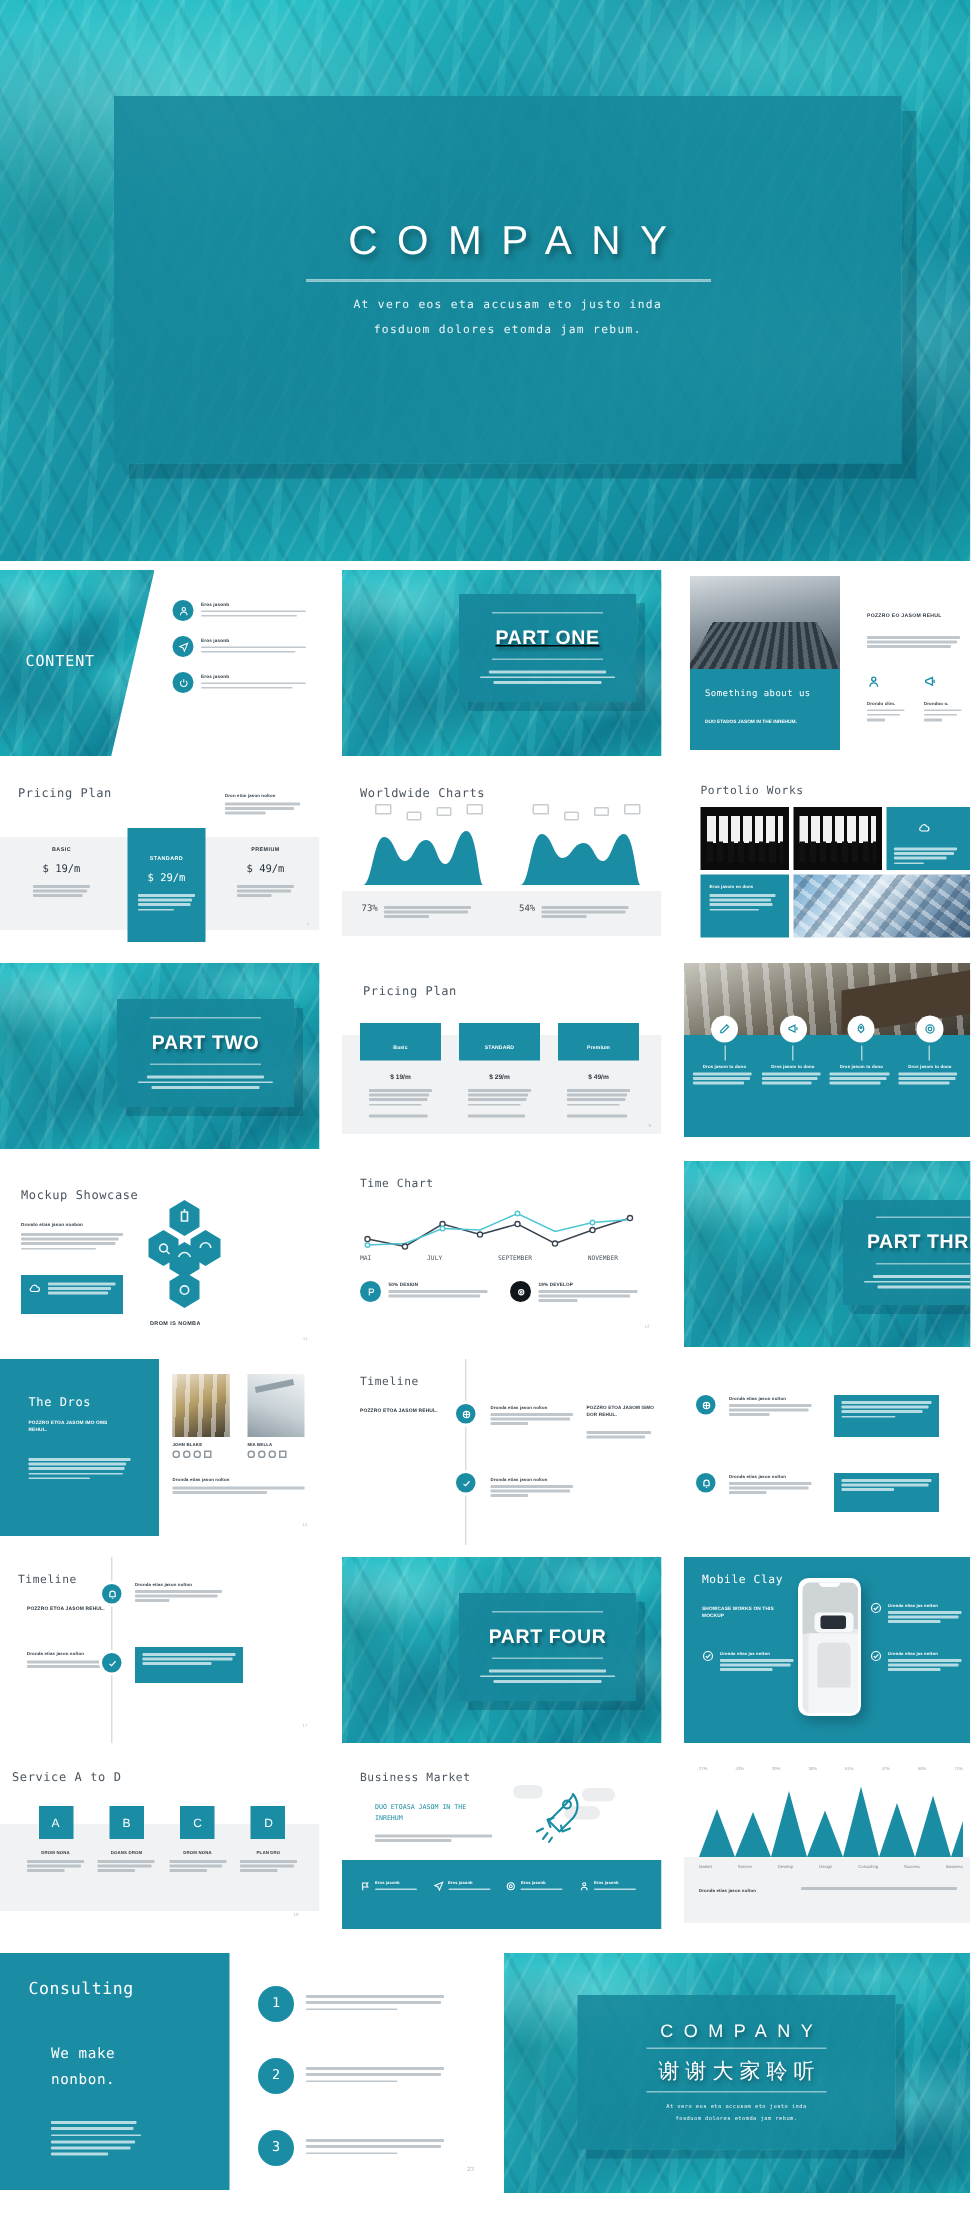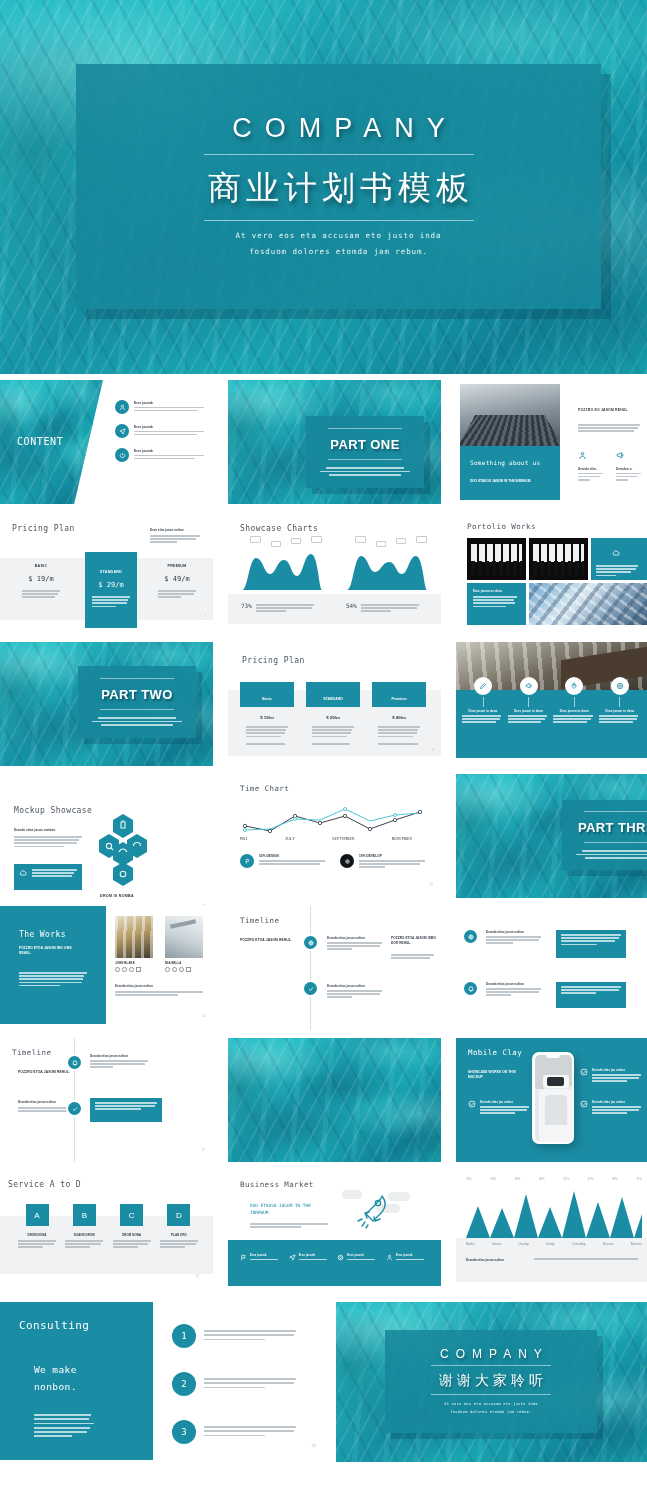--- a/index.html
+++ b/index.html
@@ -107,21 +107,20 @@
 </head>
 <body>
 
 <div id="page">
 
   <div class="hero">
     <div class="marble"></div>
     <div class="hero-card">
       <div class="hero-title">COMPANY</div>
       <div class="hero-rule"></div>
-      <div class="hero-cn">商业计划书模板</div>
       <div class="hero-rule"></div>
       <div class="hero-sub">
         <div>At vero eos eta accusam eto justo inda</div>
         <div>fosduom dolores etomda jam rebum.</div>
       </div>
     </div>
   </div>
 
   <div class="grid">
 
@@ -166,21 +165,21 @@
             <div class="t-bold" style="font-size:3.1px;margin-bottom:1.5px;">Eros jasonb</div>
             <span class="fx" style="width:96%"></span>
               <span class="fx" style="width:84%"></span>
           </div>
         </div>
       </div>
     </div>
 
     <div class="slide" style="left:228px;top:4px;width:213px;height:124px;">
       <div class="marble"></div>
-      <div class="partbox" style="left:78px;top:36px;width:118px;height:72px;">
+      <div class="partbox" style="left:78px;top:16px;width:118px;height:72px;text-decoration:underline;">
         <div class="part-rule"></div>
         <div class="part-label" style="margin:8px 0 7px;">PART ONE</div>
         <div class="part-rule"></div>
         <div style="width:76%;margin-top:7px;">
           <span class="fx w" style="width:88%;margin:0 auto 1.8px;"></span>
           <span class="fx w" style="width:100%;margin:0 auto 1.8px;"></span>
           <span class="fx w" style="width:80%;margin:0 auto;"></span>
         </div>
       </div>
     </div>
@@ -261,21 +260,21 @@
             <span class="fx" style="width:100%"></span>
             <span class="fx" style="width:96%"></span>
             <span class="fx" style="width:60%"></span>
           </div>
       </div>
       <div class="pg" style="right:7px;bottom:18px;">7</div>
     </div>
 
     <div class="slide" style="left:228px;top:136px;width:213px;height:124px;">
       <div class="sl-white"></div>
-      <div class="t-head" style="position:absolute;left:12px;top:12px;font-size:8px;letter-spacing:.4px;">Showcase Charts</div>
+      <div class="t-head" style="position:absolute;left:12px;top:12px;font-size:8px;letter-spacing:.4px;">Worldwide Charts</div>
 
       <svg style="position:absolute;left:12px;top:36px;" width="84" height="44" viewBox="0 0 84 44">
         <path d="M2 42 C8 42 9 10 16 10 C23 10 24 26 30 26 C36 26 37 12 44 12 C51 12 51 28 57 28 C63 28 64 6 71 6 C78 6 79 42 82 42 Z" fill="#1a8ca4"></path>
       </svg>
       <g style="position:absolute"></g>
       <div style="position:absolute;left:22px;top:24px;display:flex;gap:10px;align-items:flex-start;">
         <div style="width:11px;height:7px;border:.6px solid #c7ccd0;background:#fff;border-radius:1px;"></div>
         <div style="width:10px;height:6px;border:.6px solid #c7ccd0;background:#fff;border-radius:1px;margin-top:5px;"></div>
         <div style="width:10px;height:6px;border:.6px solid #c7ccd0;background:#fff;border-radius:1px;margin-top:2px;"></div>
         <div style="width:11px;height:7px;border:.6px solid #c7ccd0;background:#fff;border-radius:1px;"></div>
@@ -465,21 +464,21 @@
           </div>
           <div style="width:1px;height:10px;background:rgba(255,255,255,.6);margin:2px auto;"></div>
           <div class="t-bold-w" style="font-size:2.9px;margin-bottom:2px;">Dros jasom to dono</div>
           <span class="fx w" style="width:94%"></span>
             <span class="fx w" style="width:90%"></span>
             <span class="fx w" style="width:80%"></span>
         </div>
       </div>
     </div>
 
-    <div class="slide" style="left:0;top:418px;width:213px;height:124px;">
+    <div class="slide" style="left:0;top:404px;width:213px;height:124px;">
       <div class="sl-white"></div>
       <div class="t-head" style="position:absolute;left:14px;top:12px;font-size:8px;letter-spacing:.4px;">Mockup Showcase</div>
       <div class="t-bold" style="position:absolute;left:14px;top:34px;font-size:3px;">Drondo etias jason nonbon</div>
       <div style="position:absolute;left:14px;top:42px;width:68px;">
         <span class="fx" style="width:100%"></span>
           <span class="fx" style="width:96%"></span>
           <span class="fx" style="width:92%"></span>
           <span class="fx" style="width:74%"></span>
       </div>
       <div style="position:absolute;left:14px;top:70px;width:68px;height:26px;background:#1a8ca4;padding:5px;display:flex;gap:5px;">
@@ -582,21 +581,21 @@
           <span class="fx w" style="width:88%;margin:0 auto 1.8px;"></span>
           <span class="fx w" style="width:100%;margin:0 auto 1.8px;"></span>
           <span class="fx w" style="width:80%;margin:0 auto;"></span>
         </div>
       </div>
     </div>
 
     <div class="slide" style="left:0;top:530px;width:213px;height:124px;">
       <div class="sl-white"></div>
       <div style="position:absolute;left:0;top:0;width:106px;height:118px;background:#1a8ca4;"></div>
-      <div class="t-head" style="position:absolute;left:19px;top:24px;font-size:8px;color:#fff;letter-spacing:.4px;">The Works</div>
+      <div class="t-head" style="position:absolute;left:19px;top:24px;font-size:8px;color:#fff;letter-spacing:.4px;">The Dros</div>
       <div class="t-bold-w" style="position:absolute;left:19px;top:40px;width:66px;font-size:3.2px;line-height:1.6;">POZZRO ETOA JASOM IMO OMS REHUL.</div>
       <div style="position:absolute;left:19px;top:66px;width:68px;">
         <span class="fx w" style="width:100%"></span>
           <span class="fx w" style="width:96%"></span>
           <span class="fx w" style="width:94%"></span>
           <span class="fx w" style="width:92%"></span>
           <span class="fx w" style="width:60%"></span>
       </div>
       <div style="position:absolute;left:115px;top:10px;width:38px;height:42px;background:linear-gradient(160deg,#e8ddc8,#b59b64 45%,#3e3a30);overflow:hidden;">
         <div style="position:absolute;inset:0;background:repeating-linear-gradient(92deg,rgba(255,255,255,.45) 0 3px,transparent 3px 9px);"></div>
@@ -731,20 +730,30 @@
       <div style="position:absolute;left:90px;top:60px;width:72px;height:24px;background:#1a8ca4;padding:4px 5px;">
         <span class="fx w" style="width:100%"></span>
           <span class="fx w" style="width:96%"></span>
           <span class="fx w" style="width:74%"></span>
       </div>
       <div class="pg" style="right:8px;bottom:10px;">17</div>
     </div>
 
     <div class="slide" style="left:228px;top:662px;width:213px;height:124px;">
       <div class="marble"></div>
+      <div class="partbox" style="left:78px;top:24px;width:118px;height:72px;">
+        <div class="part-rule"></div>
+        <div class="part-label" style="margin:8px 0 7px;">PART FOUR</div>
+        <div class="part-rule"></div>
+        <div style="width:76%;margin-top:7px;">
+          <span class="fx w" style="width:88%;margin:0 auto 1.8px;"></span>
+          <span class="fx w" style="width:100%;margin:0 auto 1.8px;"></span>
+          <span class="fx w" style="width:80%;margin:0 auto;"></span>
+        </div>
+      </div>
     </div>
 
     <div class="slide" style="left:456px;top:662px;width:191px;height:124px;">
       <div class="sl-teal"></div>
       <div class="t-head" style="position:absolute;left:12px;top:10px;font-size:7.5px;color:#fff;letter-spacing:.4px;">Mobile Clay</div>
       <div class="t-bold-w" style="position:absolute;left:12px;top:32px;width:60px;font-size:3.2px;line-height:1.6;">SHOWCASE WORKS ON THIS MOCKUP</div>
 
       <div style="position:absolute;left:76px;top:14px;width:42px;height:92px;background:#fff;border-radius:7px;padding:2.5px;box-shadow:3px 4px 8px rgba(0,0,0,.22);">
         <div style="width:100%;height:100%;border-radius:5px;background:linear-gradient(175deg,#cfd4d6 0 38%,#e7eaec 38% 100%);overflow:hidden;position:relative;">
           <div style="position:absolute;left:50%;top:0;transform:translateX(-50%);width:14px;height:3px;background:#fff;border-radius:0 0 3px 3px;"></div>

